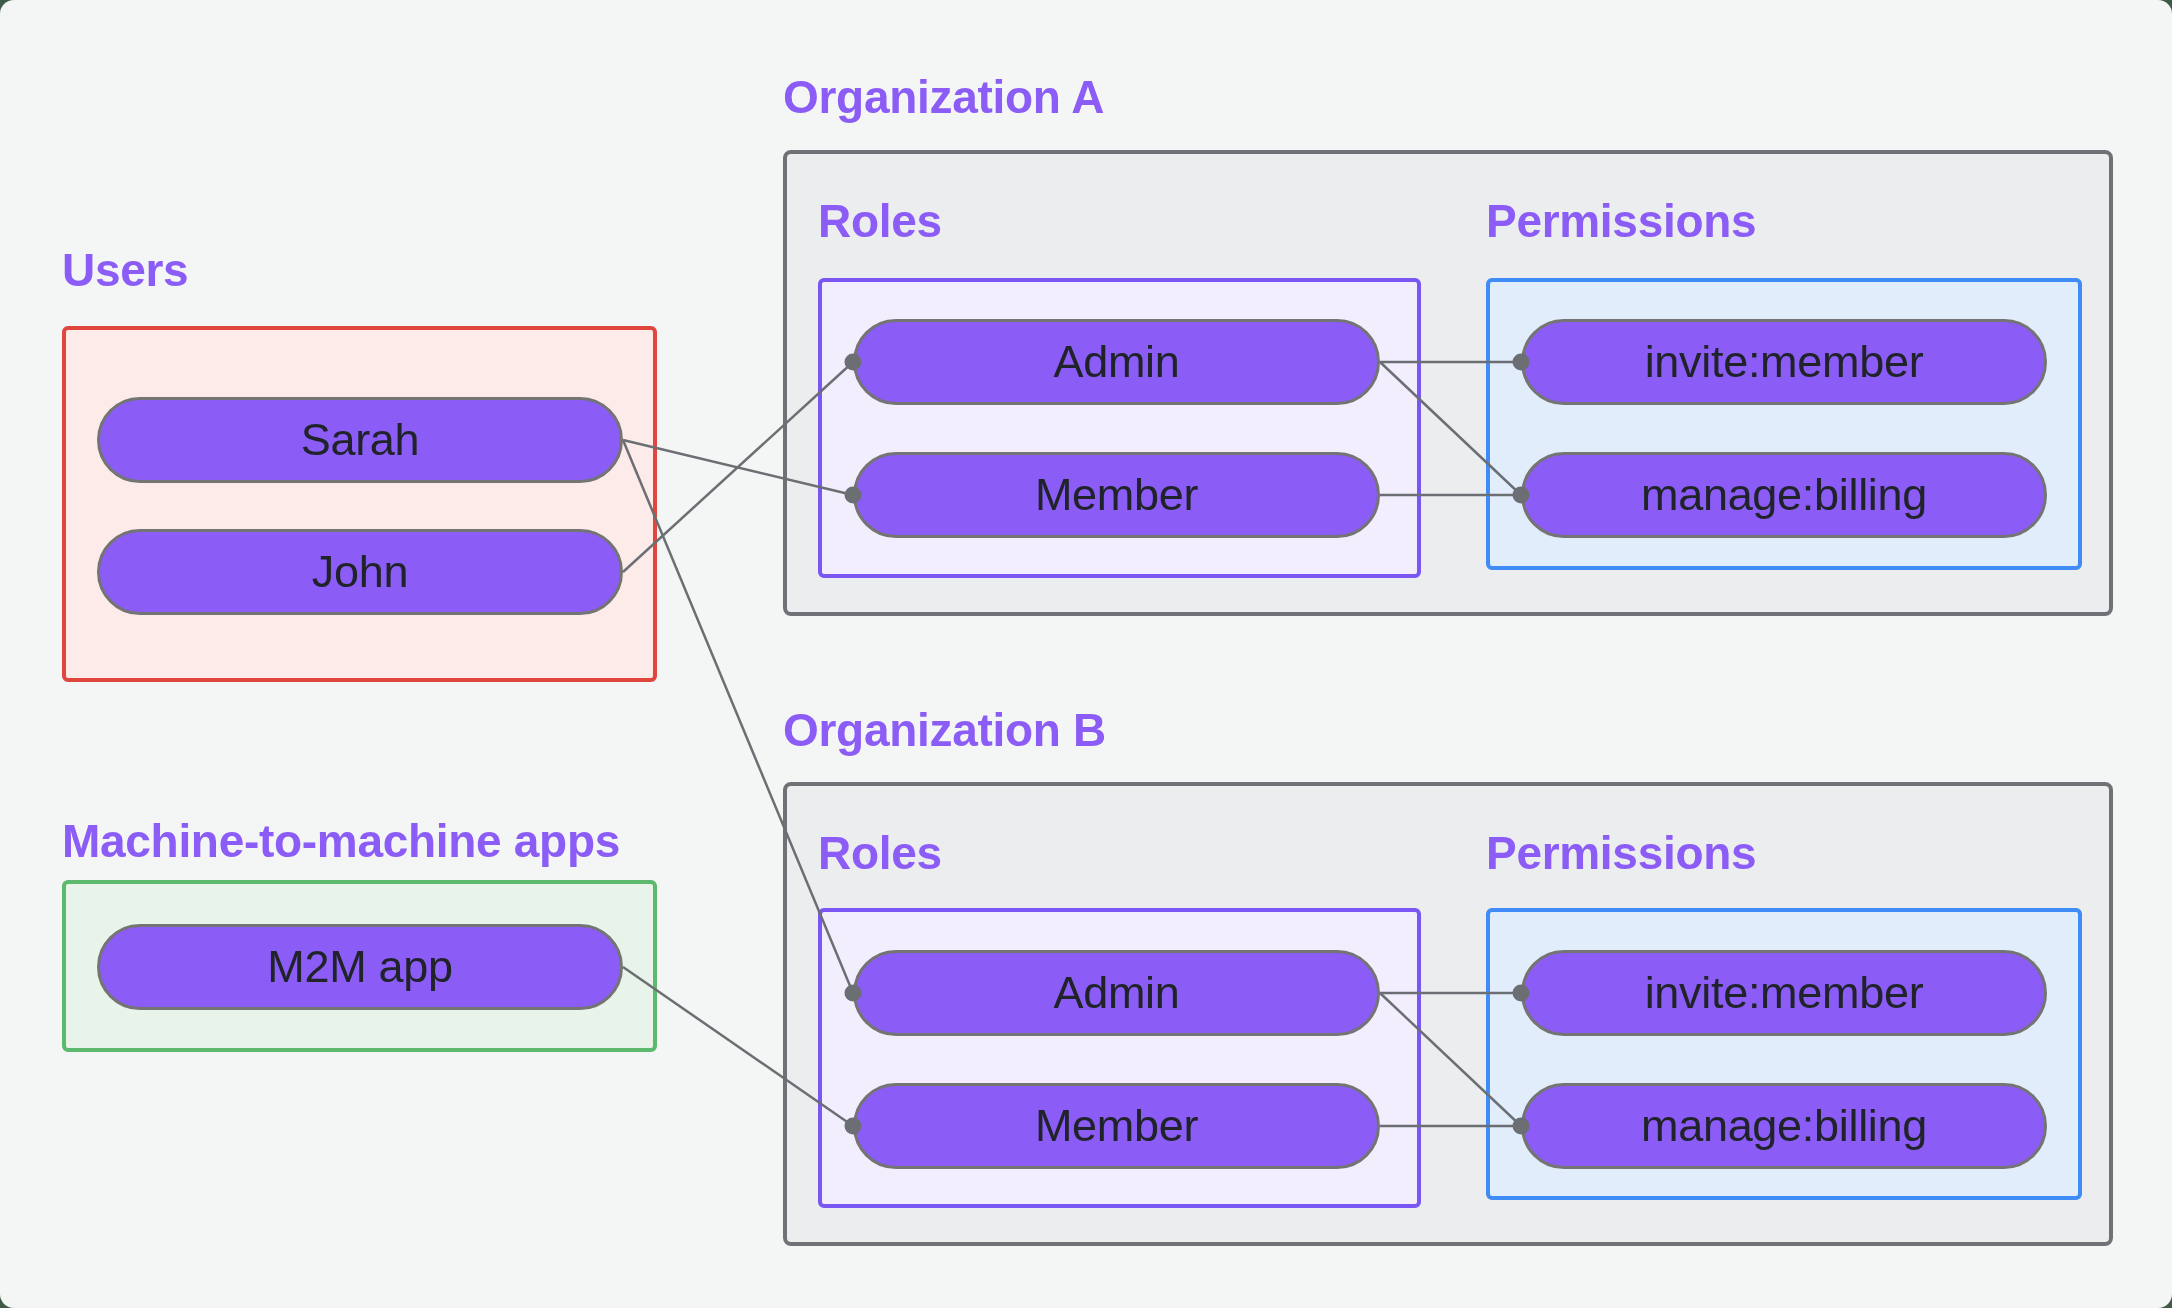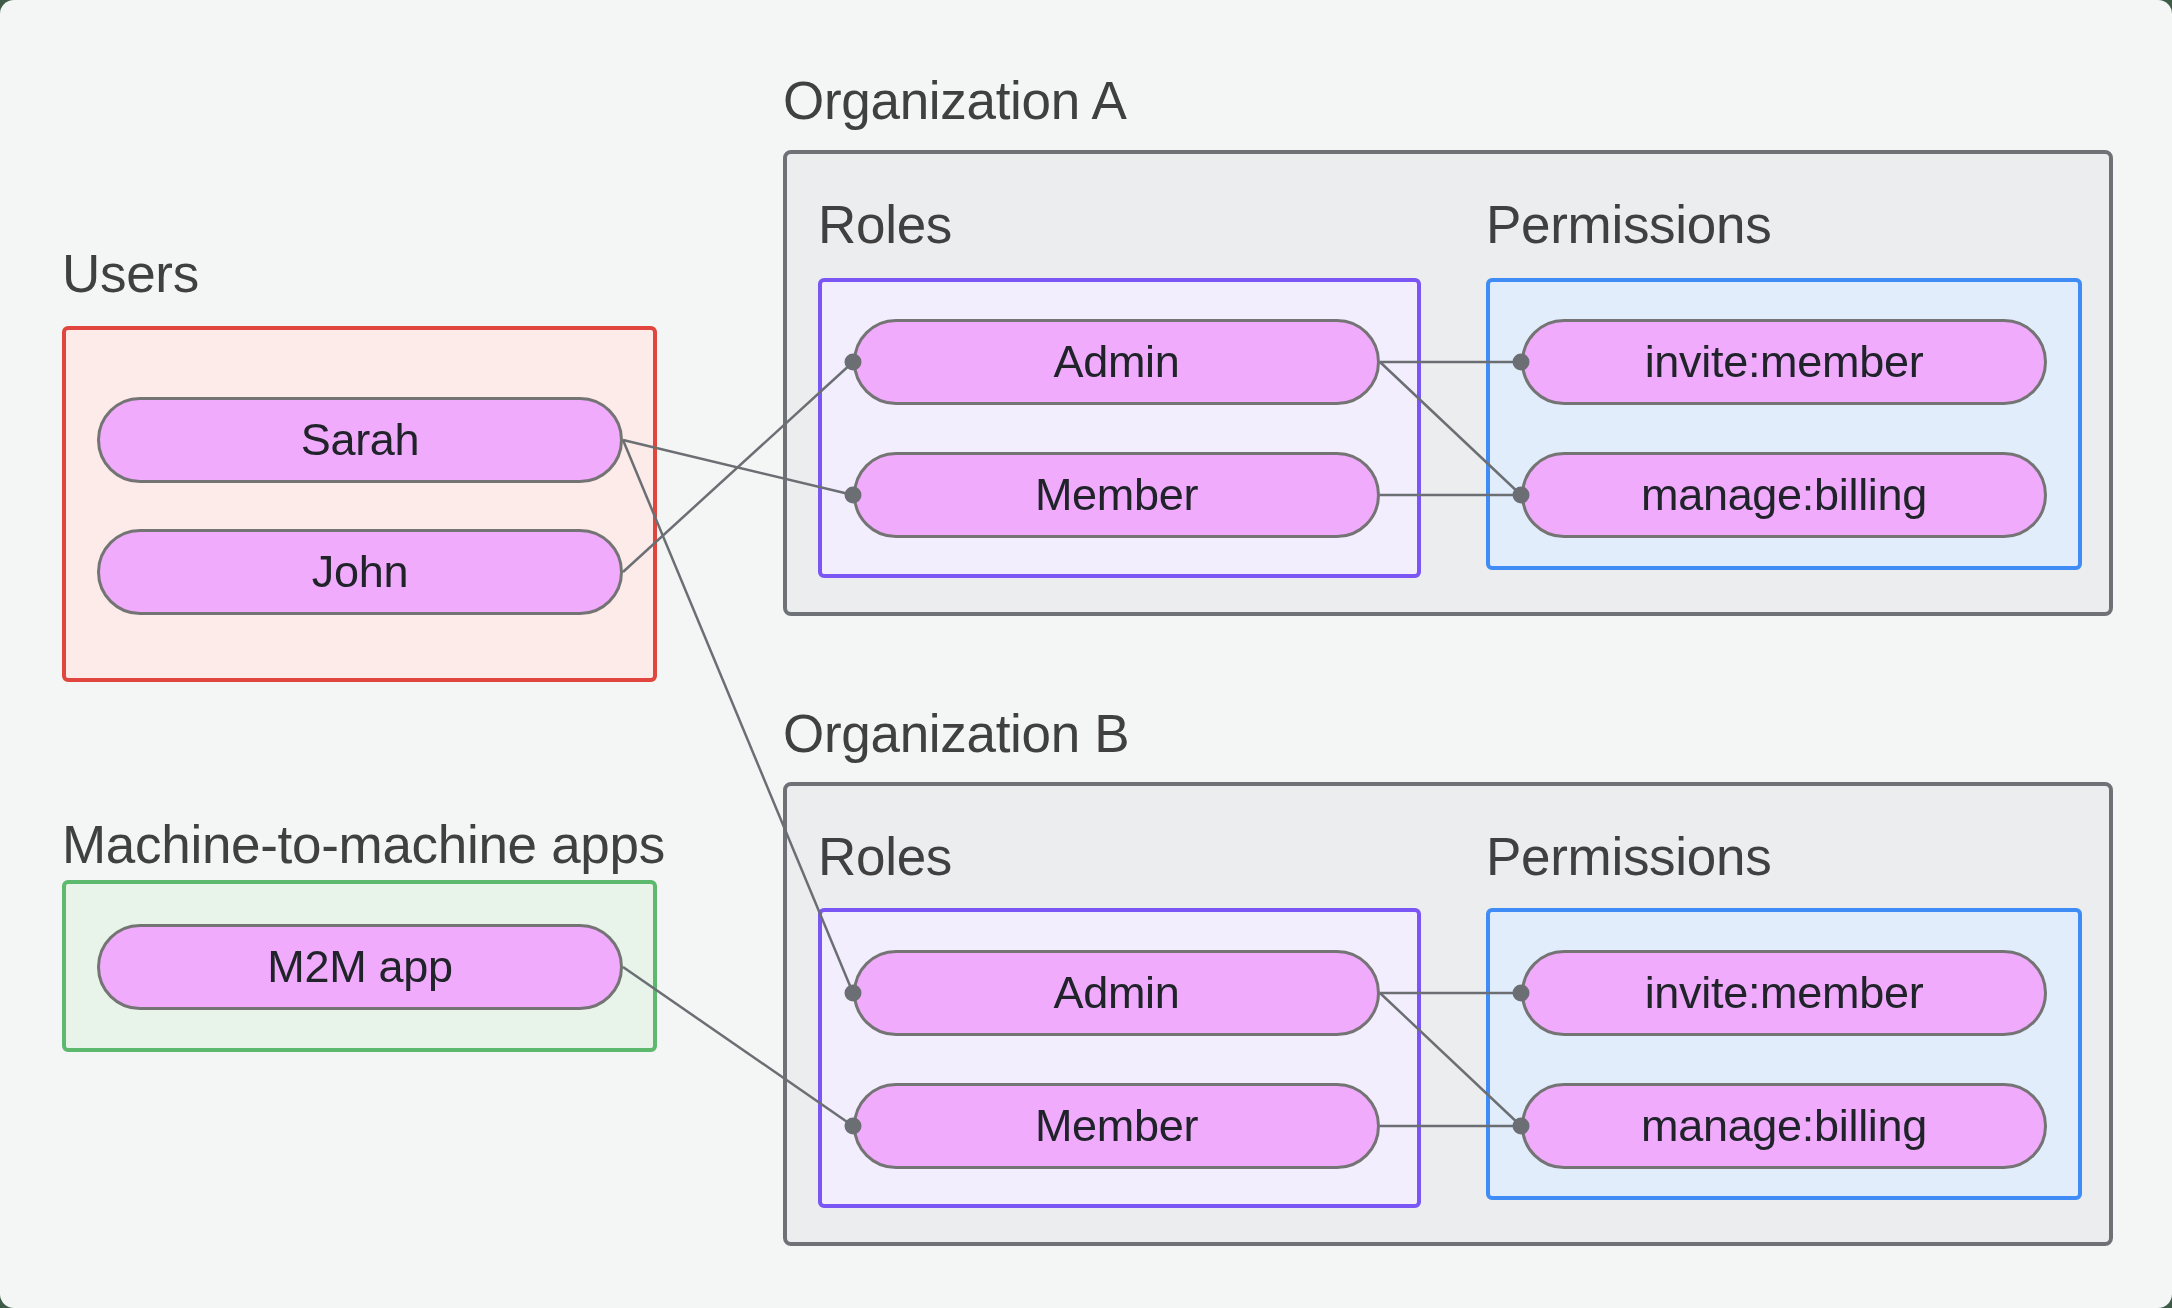--- a/index.html
+++ b/index.html
@@ -11,43 +11,43 @@
   .canvas {
     position: relative;
     width: 2172px; height: 1308px;
     background: #f4f6f5;
     border-radius: 14px;
     overflow: hidden;
     color: #20242a;
   }
   .heading {
     position: absolute;
-    font-size: 53px;
-    font-weight: 400;
+    font-size: 46px;
+    font-weight: 700;
     letter-spacing: -0.3px;
     white-space: nowrap;
-    color: #404040;
+    color: #8b5cf6;
   }
   .group-box {
     position: absolute;
     box-sizing: border-box;
     border-radius: 6px;
   }
   .users-box   { left: 62px;  top: 326px; width: 595px;  height: 356px; background: #fcebe9; border: 4px solid #e0463e; }
   .m2m-box     { left: 62px;  top: 880px; width: 595px;  height: 172px; background: #e8f4ea; border: 4px solid #5db96e; }
   .org-box     { position: absolute; box-sizing: border-box; width: 1330px; height: 466px; background: #ecedee; border: 4px solid #6e7277; border-radius: 8px; }
   .org-a       { left: 783px; top: 150px; }
   .org-b       { left: 783px; top: 782px; height: 464px; }
   .roles-box   { position: absolute; box-sizing: border-box; width: 603px; height: 300px; background: #f3eefe; border: 4px solid #7a56f5; border-radius: 6px; }
   .perms-box   { position: absolute; box-sizing: border-box; width: 596px; height: 292px; background: #e1edfb; border: 4px solid #3f8cf7; border-radius: 6px; }
   .pill {
     position: absolute;
     box-sizing: border-box;
     height: 86px;
-    background: #f0abfc;
+    background: #8b5cf6;
     border: 3px solid #747474;
     border-radius: 43px;
     display: flex; align-items: center; justify-content: center;
     font-size: 45px;
     letter-spacing: -0.3px;
     color: #20242a;
     z-index: 2;
   }
   .user-pill { left: 97px; width: 526px; }
   .role-pill { left: 853px; width: 527px; }

